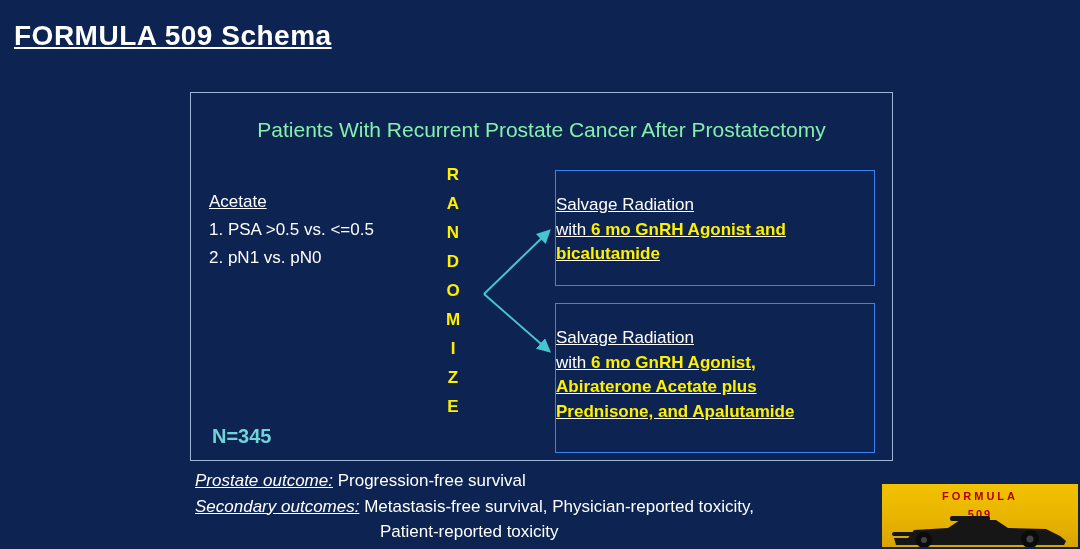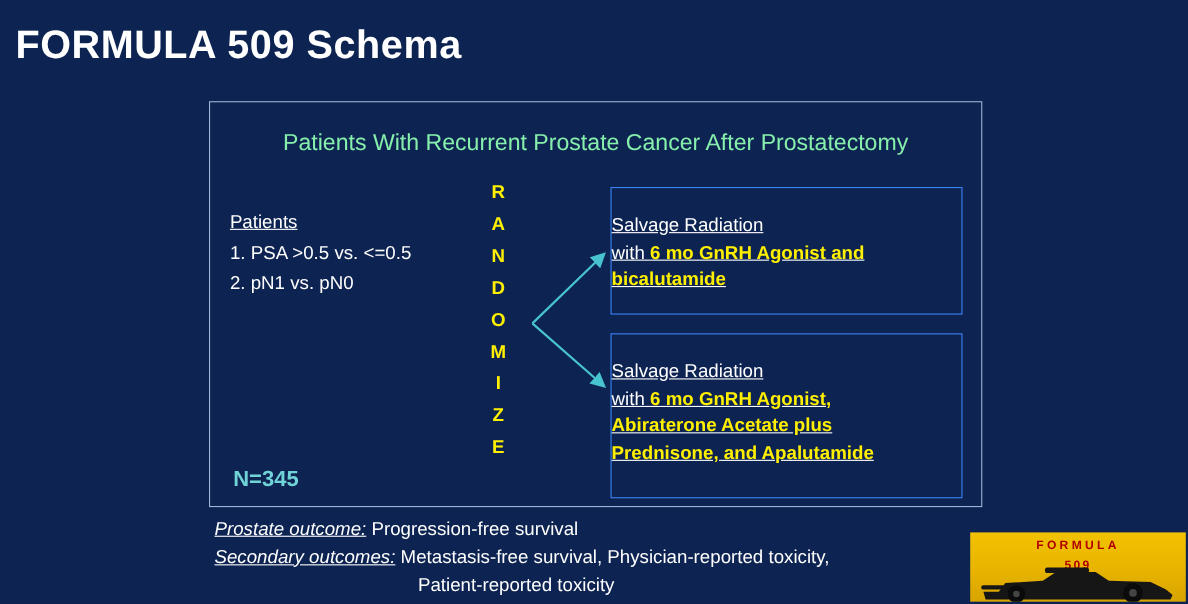--- a/index.html
+++ b/index.html
@@ -20,25 +20,26 @@
     position: absolute;
     inset: 0;
     background: #0d2351;
   }
 
   
   #title {
     position: absolute;
     left: 14px;
     top: 20px;
-    font-size: 36px;
+    font-size: 28px;
     font-weight: bold;
     letter-spacing: 0.5px;
     color: #ffffff;
     white-space: nowrap;
+    text-decoration: underline;
   }
 
   
   #main-box {
     position: absolute;
     left: 190px;
     top: 92px;
     width: 703px;
     height: 369px;
     border: 1px solid #9fb4d8;
@@ -203,21 +204,21 @@
 
 <div id="slide">
 
   <div id="title">FORMULA 509 Schema</div>
 
   <div id="main-box"></div>
 
   <div id="schema-header">Patients With Recurrent Prostate Cancer After Prostatectomy</div>
 
   <div id="stratify-block">
-    <div id="stratify-title">Patients</div>
+    <div id="stratify-title">Acetate</div>
     <div>1. PSA &gt;0.5 vs. &lt;=0.5</div>
     <div>2. pN1 vs. pN0</div>
   </div>
 
   <div id="n-total">N=345</div>
 
   <div id="randomize">
     <span>R</span>
     <span>A</span>
     <span>N</span>

